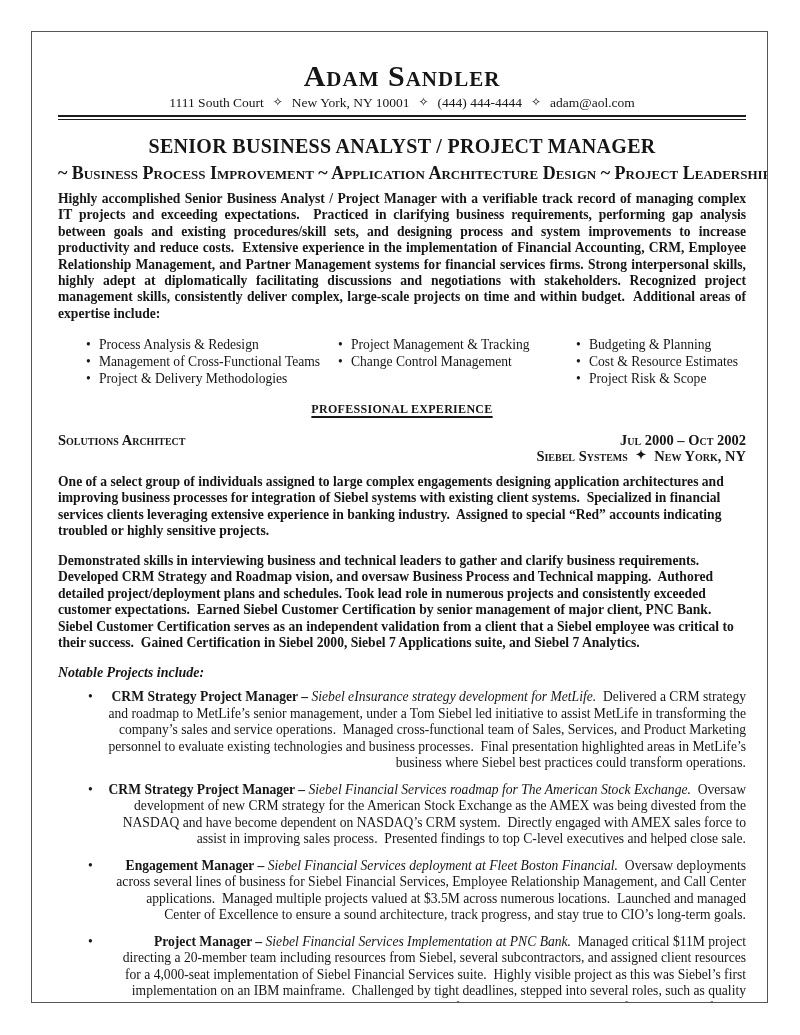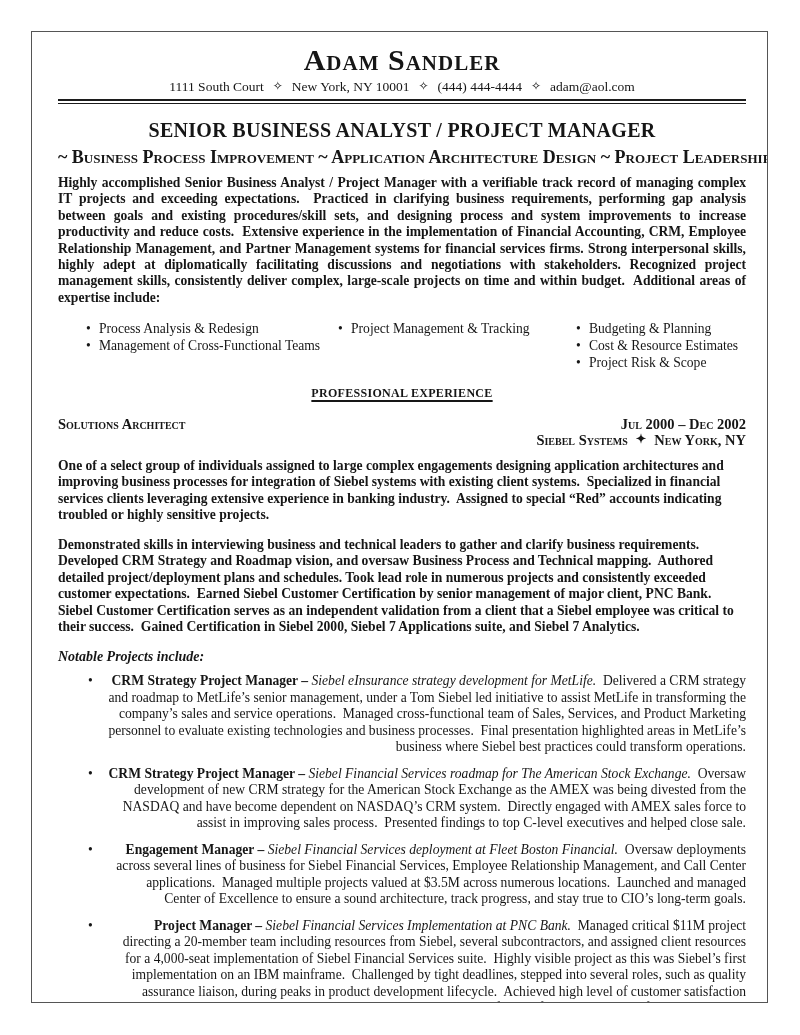--- a/index.html
+++ b/index.html
@@ -10,21 +10,21 @@
     color: #161616;
     position: relative;
     -webkit-font-smoothing: antialiased;
   }
   .sheet {
     position: absolute;
     left: 31px; top: 31px;
     width: 737px; height: 972px;
     box-sizing: border-box;
     border: 1.5px solid #555;
-    padding: 12px 21px 0 26px;
+    padding: 28px 21px 0 26px;
     background: #fff;
     overflow: hidden;
   }
   
   .name {
     margin: 0;
     text-align: center;
     font-size: 30px;
     font-weight: bold;
     font-variant: small-caps;
@@ -143,37 +143,39 @@
   <h2 class="headline">SENIOR BUSINESS ANALYST / PROJECT MANAGER</h2>
 
   <div class="tagline">~ Business Process Improvement ~ Application Architecture Design ~ Project Leadership ~</div>
 
   <p class="para">Highly accomplished Senior Business Analyst / Project Manager with a verifiable track record of managing complex IT projects and exceeding expectations.  Practiced in clarifying business requirements, performing gap analysis between goals and existing procedures/skill sets, and designing process and system improvements to increase productivity and reduce costs.  Extensive experience in the implementation of Financial Accounting, CRM, Employee Relationship Management, and Partner Management systems for financial services firms. Strong interpersonal skills, highly adept at diplomatically facilitating discussions and negotiations with stakeholders. Recognized project management skills, consistently deliver complex, large-scale projects on time and within budget.  Additional areas of expertise include:</p>
 
   <div class="expertise">
     <ul class="exp-col c1">
       <li class="exp-item">Process Analysis &amp; Redesign</li>
       <li class="exp-item">Management of Cross-Functional Teams</li>
+      <li class="exp-item">Project &amp; Delivery Methodologies</li>
     </ul>
     <ul class="exp-col c2">
       <li class="exp-item">Project Management &amp; Tracking</li>
+      <li class="exp-item">Change Control Management</li>
     </ul>
     <ul class="exp-col c3">
       <li class="exp-item">Budgeting &amp; Planning</li>
       <li class="exp-item">Cost &amp; Resource Estimates</li>
       <li class="exp-item">Project Risk &amp; Scope</li>
     </ul>
   </div>
 
   <h3 class="section-title"><span class="u">PROFESSIONAL EXPERIENCE</span></h3>
 
   <div class="job-head">
     <div class="job-row">
       <span>Solutions Architect</span>
-      <span>Jul 2000 – Dec 2002</span>
+      <span>Jul 2000 – Oct 2002</span>
     </div>
     <div class="job-row" style="justify-content:flex-end;">
       <span>Siebel Systems</span>
         <span class="co-diamond">✦</span>
         <span>New York, NY</span>
     </div>
   </div>
 
   <p class="para left">One of a select group of individuals assigned to large complex engagements designing application architectures and improving business processes for integration of Siebel systems with existing client systems.  Specialized in financial services clients leveraging extensive experience in banking industry.  Assigned to special “Red” accounts indicating troubled or highly sensitive projects.</p>
   <p class="para left">Demonstrated skills in interviewing business and technical leaders to gather and clarify business requirements.  Developed CRM Strategy and Roadmap vision, and oversaw Business Process and Technical mapping.  Authored detailed project/deployment plans and schedules. Took lead role in numerous projects and consistently exceeded customer expectations.  Earned Siebel Customer Certification by senior management of major client, PNC Bank.  Siebel Customer Certification serves as an independent validation from a client that a Siebel employee was critical to their success.  Gained Certification in Siebel 2000, Siebel 7 Applications suite, and Siebel 7 Analytics.</p>

